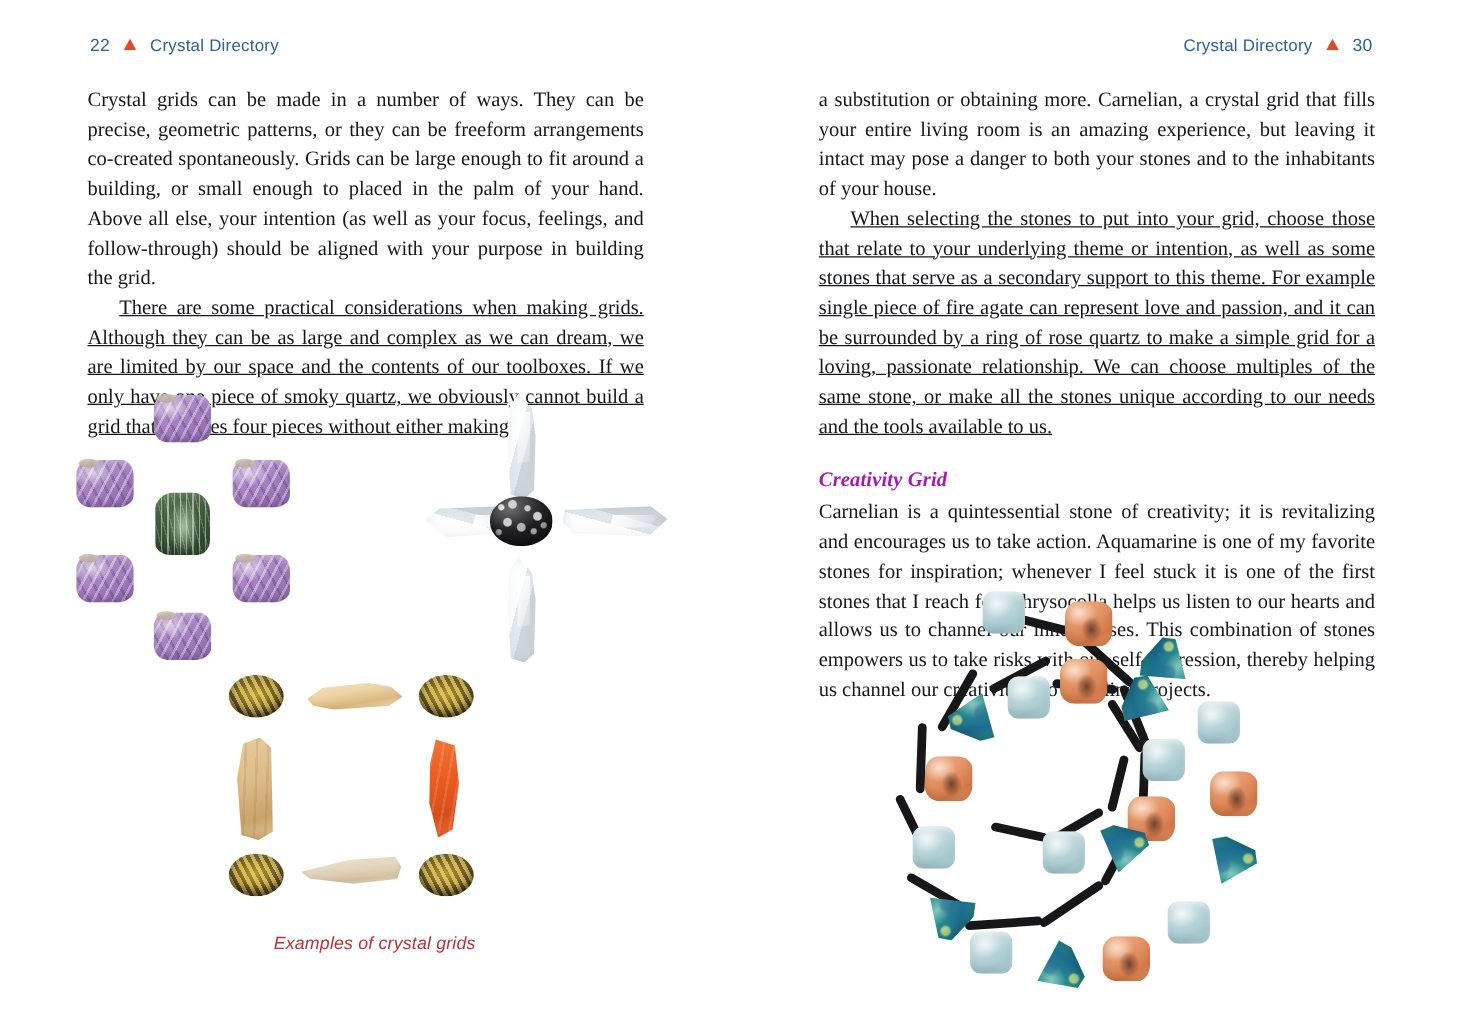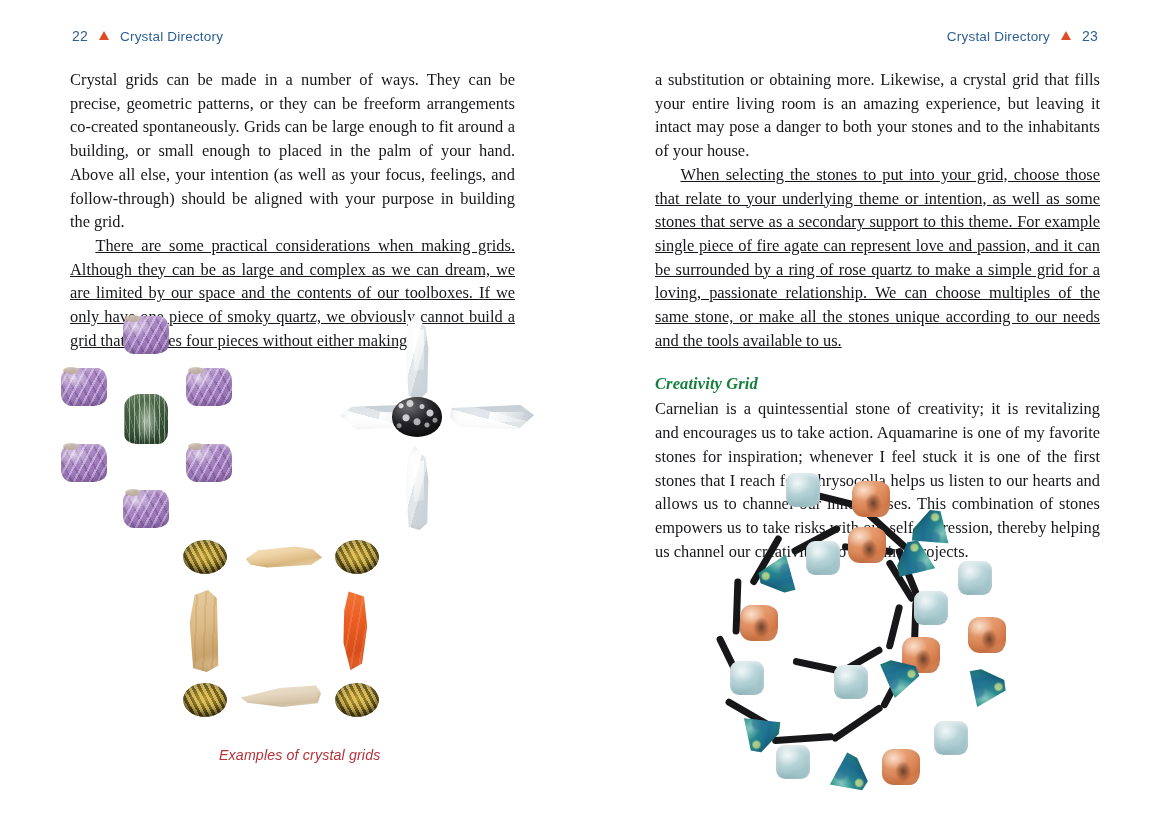--- a/index.html
+++ b/index.html
@@ -76,21 +76,21 @@
     hyphens: manual;
     color: #16171a;
   }
   p.body + p.body { text-indent: 1.55em; text-decoration: underline; }
 
   h2.grid-title {
     font-family: "Liberation Serif", "DejaVu Serif", serif;
     font-style: italic;
     font-weight: 700;
     font-size: 16.5px;
-    color: #15803d;
+    color: #a21caf;
     margin: 22px 0 3px 0;
     letter-spacing: .1px;
   }
   .crystals-line {
     font-family: "Liberation Sans", "DejaVu Sans", sans-serif;
     font-size: 14.3px;
     color: #1b1b1b;
     margin: 0 0 18px 0;
     line-height: 19px;
   }
@@ -331,25 +331,25 @@
     </div>
 
     <div class="caption" style="left:219px; top:747px;font-style:italic;">Examples of crystal grids</div>
   </div>
 
   <div class="page page-right">
 
     <div class="runhead runhead-right">
       <span>Crystal Directory</span>
       <span class="tri"></span>
-      <span class="folio">23</span>
+      <span class="folio">30</span>
     </div>
 
     <div class="col col-right">
-      <p class="body">a substitution or obtaining more. Likewise, a crystal grid that fills your entire living room is an amazing experience, but leaving it intact may pose a danger to both your stones and to the inhabitants of your house.</p>
+      <p class="body">a substitution or obtaining more. Carnelian, a crystal grid that fills your entire living room is an amazing experience, but leaving it intact may pose a danger to both your stones and to the inhabitants of your house.</p>
       <p class="body">When selecting the stones to put into your grid, choose those that relate to your underlying theme or intention, as well as some stones that serve as a secondary support to this theme. For example single piece of fire agate can represent love and passion, and it can be surrounded by a ring of rose quartz to make a simple grid for a loving, passionate relationship. We can choose multiples of the same stone, or make all the stones unique according to our needs and the tools available to us.</p>
 
       <h2 class="grid-title">Creativity Grid</h2>
 
 
       <p class="body">Carnelian is a quintessential stone of creativity; it is revitalizing and encourages us to take action. Aquamarine is one of my favorite stones for inspiration; whenever I feel stuck it is one of the first stones that I reach for. Chrysocolla helps us listen to our hearts and allows us to channel our inner muses. This combination of stones empowers us to take risks with our self-expression, thereby helping us channel our creativity into fulfilling projects.</p>
     </div>
 
     <div class="spiral" style="left:145px; top:465px; width:300px; height:310px;">
 

